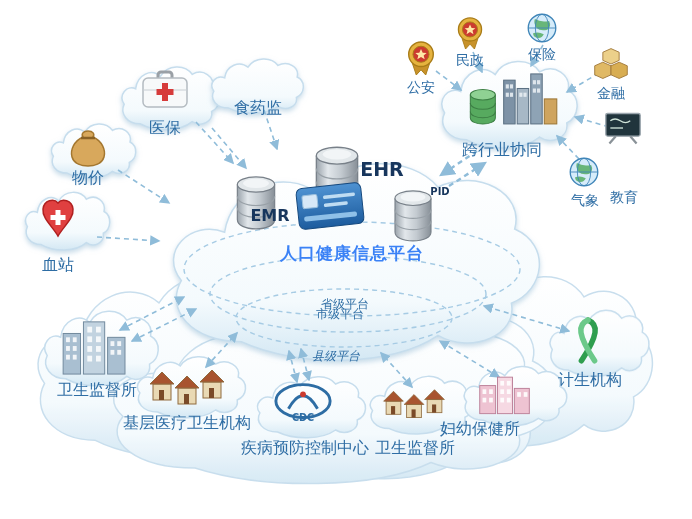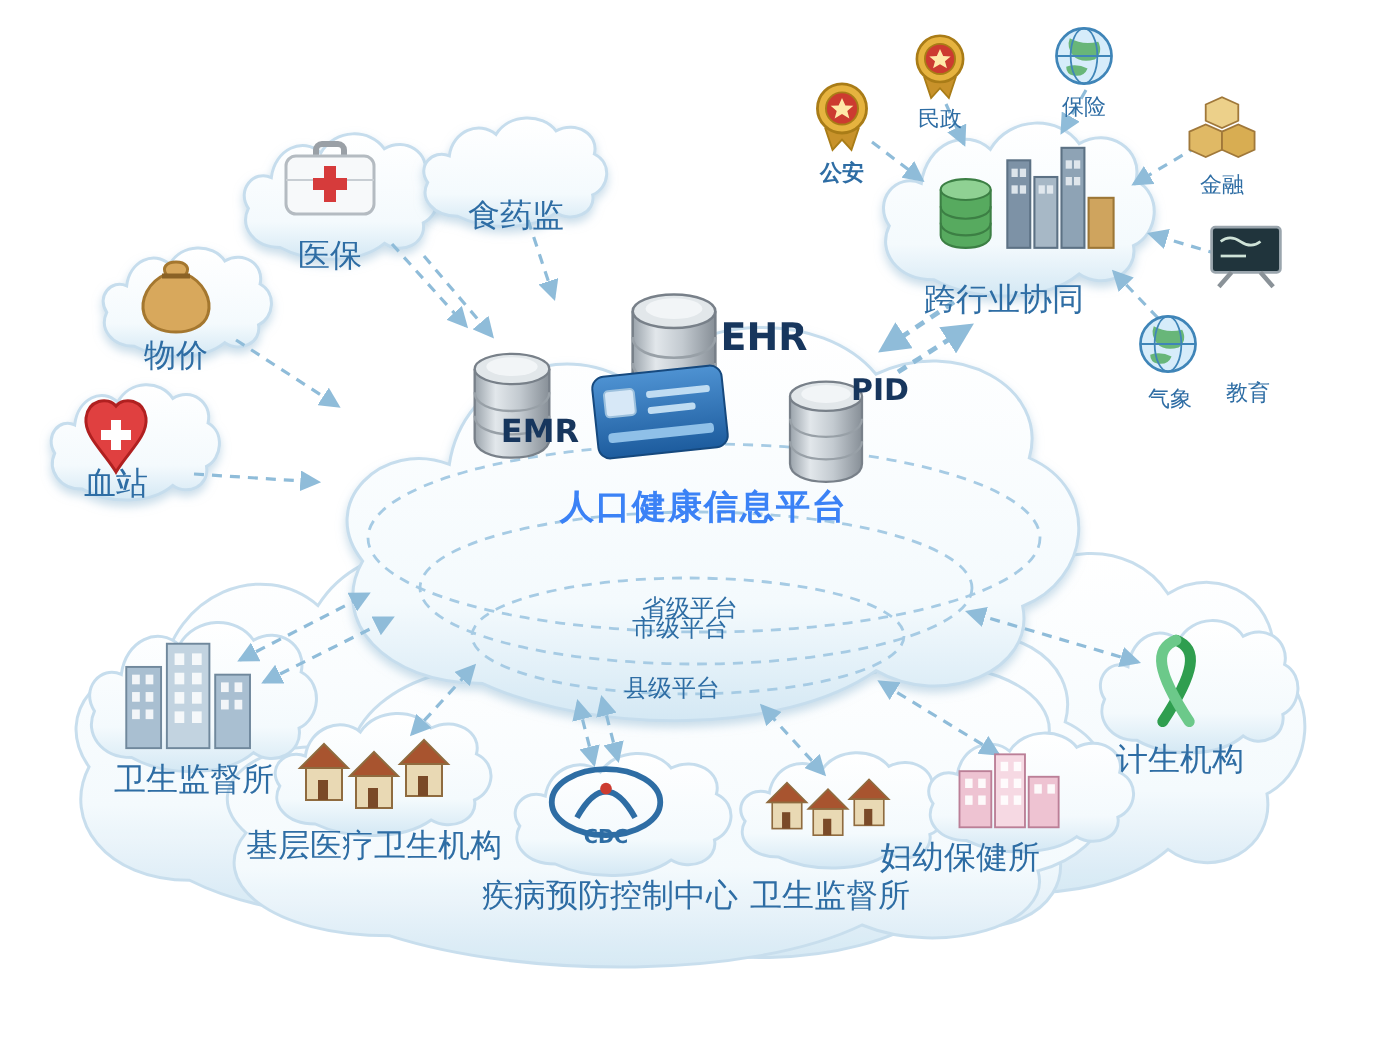--- a/index.html
+++ b/index.html
@@ -1,25 +1,25 @@
 <!DOCTYPE html>
 <html><head>
 <meta charset="utf-8">
 <style>
   * { margin:0; padding:0; box-sizing:border-box; }
   html,body { background:#ffffff; }
   body { font-family:"DejaVu Sans","Liberation Sans",sans-serif; }
   .stage { position:relative; width:692px; height:519px; background:#fff; overflow:hidden; margin:0 auto; }
   .stage svg.scene { position:absolute; left:0; top:0; }
   .lbl { position:absolute; transform:translateX(-50%); font-size:16px; color:#2e6da4; white-space:nowrap; }
-  .lbl.small { font-size:11px; }
+  .lbl.small { font-size:14px; }
   .db-lbl { position:absolute; transform:translateX(-50%); font-weight:bold; color:#17365d; white-space:nowrap; }
   .db-lbl.ehr { font-size:19px; }
   .db-lbl.emr { font-size:16px; }
-  .db-lbl.pid { font-size:15px; }
+  .db-lbl.pid { font-size:10px; }
   .plat-title { position:absolute; transform:translateX(-50%); font-size:17px; font-weight:bold; color:#3b82f6; letter-spacing:1px; white-space:nowrap; }
   .lvl { position:absolute; transform:translateX(-50%); font-size:12px; color:#2e6da4; white-space:nowrap; }
 </style>
 </head>
 <body>
 
 <div class="stage">
 
   <svg class="scene" width="692" height="519" viewBox="0 0 692 519">
     <defs>
@@ -287,38 +287,38 @@
     <use href="#icoHouses" x="148" y="362" width="78" height="46"></use>
     <use href="#icoCDC" x="272" y="380" width="62" height="46"></use>
     <use href="#icoHouses" x="382" y="382" width="64" height="40"></use>
     <use href="#icoPink" x="476" y="372" width="58" height="44"></use>
     <use href="#icoRibbon" x="566" y="316" width="44" height="50"></use>
   </svg>
 
   <div class="lbl" style="left:165px; top:118px;">医保</div>
   <div class="lbl" style="left:258px; top:98px;">食药监</div>
   <div class="lbl" style="left:88px; top:168px;">物价</div>
-  <div class="lbl" style="left:58px; top:232px;">血站</div>
-
-  <div class="lbl small" style="left:421px; top:79px;font-weight:bold;">公安</div>
+  <div class="lbl" style="left:58px; top:255px;">血站</div>
+
+  <div class="lbl small" style="left:421px; top:79px;">公安</div>
   <div class="lbl small" style="left:470px; top:52px;">民政</div>
   <div class="lbl small" style="left:542px; top:46px;">保险</div>
   <div class="lbl small" style="left:611px; top:85px;">金融</div>
   <div class="lbl small" style="left:624px; top:149px;margin-top:40px;">教育</div>
   <div class="lbl small" style="left:585px; top:192px;">气象</div>
   <div class="lbl" style="left:502px; top:140px;">跨行业协同</div>
 
   <div class="db-lbl emr" style="left:270px; top:206px;">EMR</div>
   <div class="db-lbl ehr" style="left:382px; top:158px;text-align:center;">EHR</div>
   <div class="db-lbl pid" style="left:440px; top:186px;">PID</div>
 
   <div class="plat-title" style="left:352px; top:242px;">人口健康信息平台</div>
   <div class="lvl" style="left:345px; top:281px;margin-top:15px;">省级平台</div>
   <div class="lvl" style="left:340px; top:306px;">市级平台</div>
-  <div class="lvl" style="left:336px; top:336px;">县级平台</div>
+  <div class="lvl" style="left:336px; top:348px;font-style:italic;">县级平台</div>
 
   <div class="lbl" style="left:97px; top:380px;">卫生监督所</div>
   <div class="lbl" style="left:187px; top:413px;text-align:center;">基层医疗卫生机构</div>
   <div class="lbl" style="left:305px; top:438px;">疾病预防控制中心</div>
   <div class="lbl" style="left:415px; top:438px;">卫生监督所</div>
   <div class="lbl" style="left:480px; top:419px;">妇幼保健所</div>
   <div class="lbl" style="left:590px; top:370px;">计生机构</div>
 
 </div>
 

